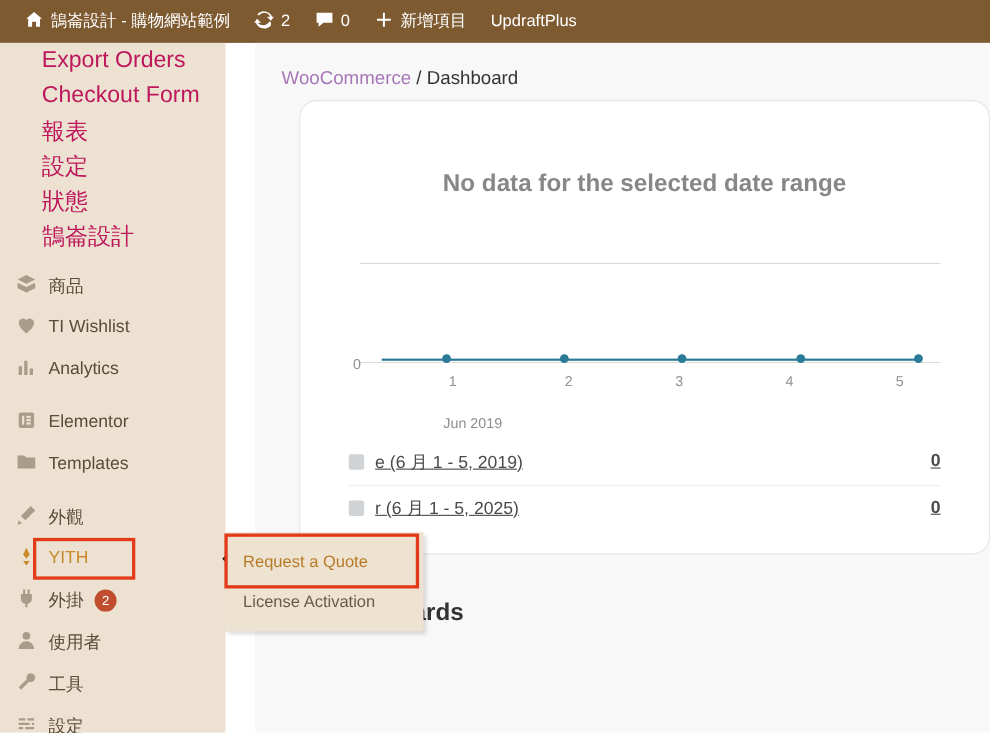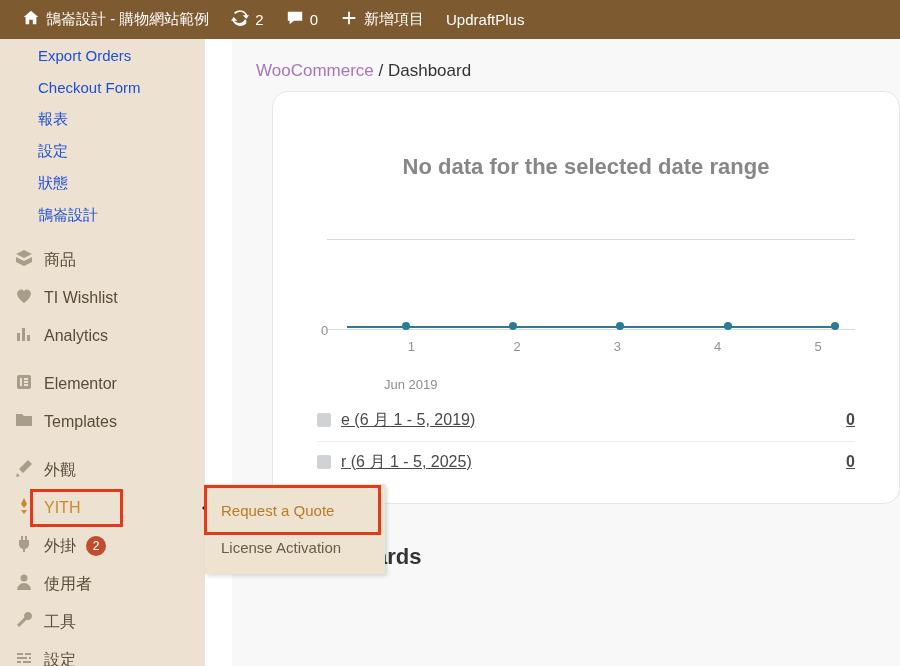--- a/index.html
+++ b/index.html
@@ -6,21 +6,21 @@
   html, body { width: 900px; height: 666px; font-family: -apple-system, "Helvetica Neue", Arial, sans-serif; overflow: hidden; background: #fff; }
 
   
   .adminbar { height: 39px; background: #7e5a31; color: #fff; font-size: 15px; display: flex; align-items: center; padding: 0 14px; gap: 6px; }
   .adminbar .abitem { display: flex; align-items: center; gap: 6px; height: 100%; padding: 0 8px; cursor: pointer; }
   .adminbar svg { fill: #fff; }
 
   
   .sidebar { position: absolute; left: 0; top: 39px; bottom: 0; width: 205px; background: #ede1d1; color: #5a4c38; font-size: 16px; }
   .sidebar .item { display: flex; align-items: center; height: 38px; padding-left: 14px; gap: 10px; cursor: pointer; position: relative; }
-  .sidebar .item.sub { padding-left: 38px; font-size: 15px; height: 32px; color: #1d4ed8; }
+  .sidebar .item.sub { padding-left: 38px; font-size: 21px; height: 32px; color: #be185d; }
   .sidebar .item.active { color: #c88a2a; }
   .sidebar .badge { background: #c14d2f; color: #fff; border-radius: 10px; min-width: 20px; height: 20px; font-size: 12px; display: inline-flex; align-items: center; justify-content: center; padding: 0 6px; }
   .sidebar .hl { border: 3px solid #e33b1a; position: absolute; left: 30px; top: 0; right: 82px; bottom: 0; pointer-events: none; }
   .sidebar svg { width: 20px; height: 20px; fill: #a89d89; flex: 0 0 20px; }
   .sidebar .item.active svg { fill: #c88a2a; }
   .sidebar .spacer { height: 10px; }
 
   
   .flyarrow { position: absolute; left: 194px; width: 0; height: 0; border: 8px solid transparent; border-right-color: #1f1f23; }
 
@@ -39,21 +39,21 @@
 
   .chart-title { text-align: center; font-weight: 700; font-size: 22px; color: #878787; margin: 30px 0 38px; line-height: 1.35; }
 
   .chart { position: relative; height: 140px; margin: 0 20px 10px 30px; }
   .axis-line { position: absolute; left: 0; right: 0; bottom: 30px; height: 1px; background: #dcdcdc; }
   .baseline-top { position: absolute; left: 0; right: 0; bottom: 120px; height: 1px; background: #d4d8db; }
   .plot { position: absolute; left: 20px; right: 20px; bottom: 30px; height: 90px; }
   .dotline { position: absolute; top: 86px; left: 0; right: 0; height: 2px; background: #2a7b97; }
   .dot { position: absolute; width: 8px; height: 8px; border-radius: 50%; background: #2a7b97; top: 82px; transform: translateX(-50%); }
   .xtick { position: absolute; bottom: 6px; transform: translateX(-50%); font-size: 13px; color: #929292; }
-  .xlabel { position: absolute; left: 57px; bottom: -32px; font-size: 13px; color: #8e8e8e; }
+  .xlabel { position: absolute; left: 76px; bottom: -32px; font-size: 13px; color: #8e8e8e; }
   .ytick { position: absolute; left: -6px; bottom: 22px; font-size: 13px; color: #8e8e8e; }
 
   .rows { margin: 40px 20px 0 20px; }
   .row { display: flex; justify-content: space-between; align-items: center; padding: 10px 0; font-size: 16px; color: #4a4a4a; border-bottom: 1px solid #efefef; text-decoration: underline; }
   .row:last-child { border-bottom: none; }
   .row .sw { width: 14px; height: 14px; border-radius: 2px; background: #cfd3d6; display: inline-block; margin-right: 10px; vertical-align: middle; }
   .row .val { font-weight: 600; }
 
   .leaders { margin: 40px 0 0 44px; font-size: 22px; font-weight: 700; color: #333; }
 

